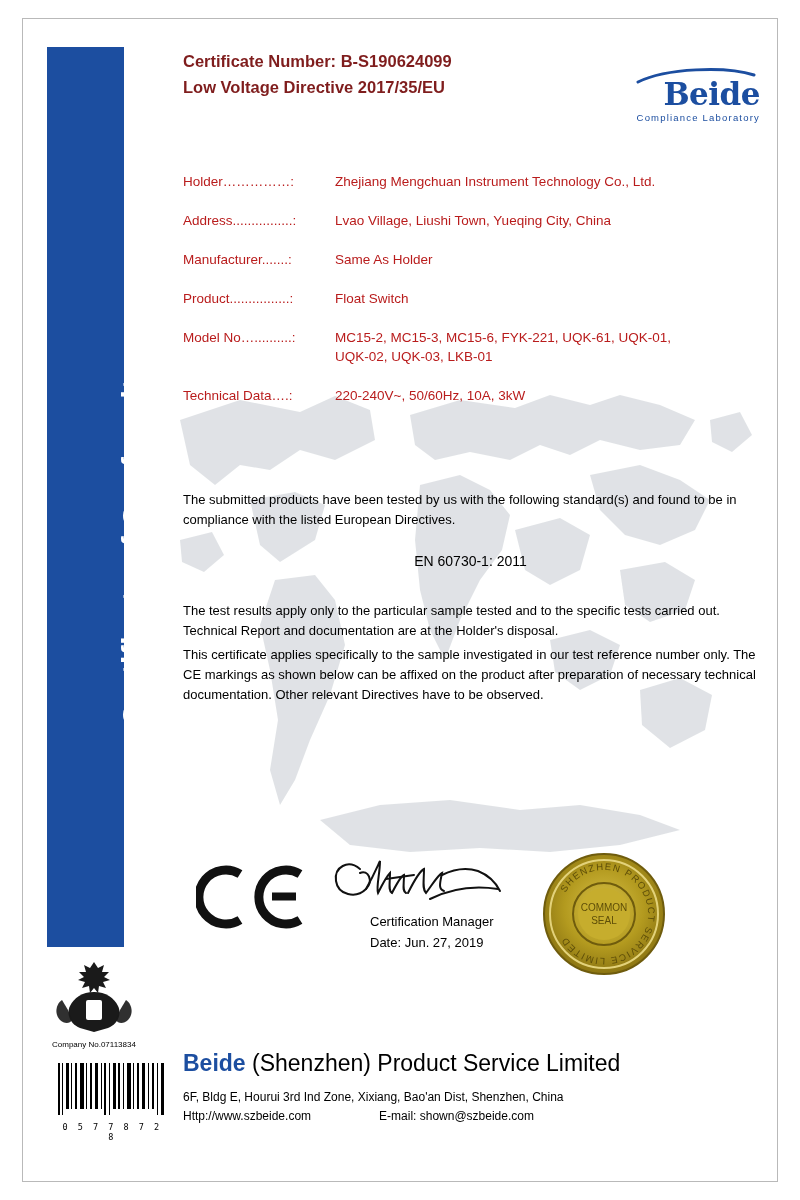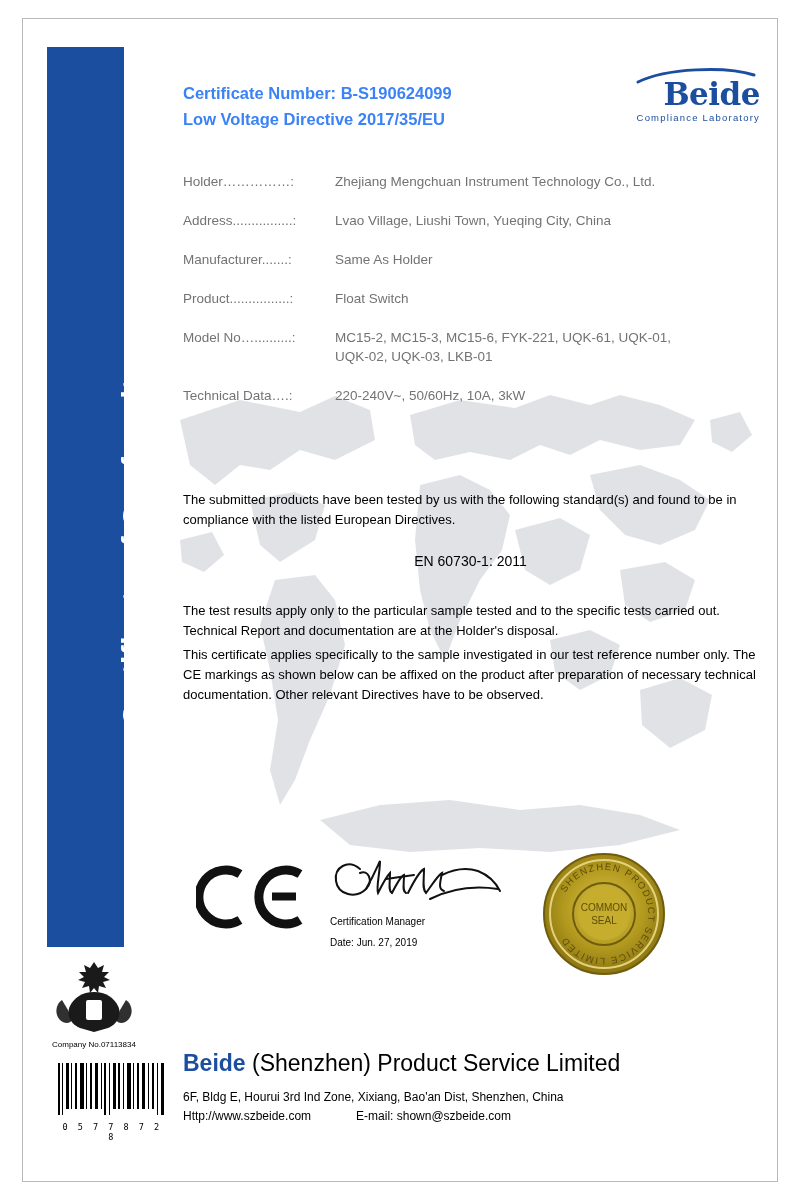--- a/index.html
+++ b/index.html
@@ -66,22 +66,22 @@
     display: flex;
     align-items: center;
     justify-content: center;
     white-space: nowrap;
   }
 
   
   .cert-head {
     position: absolute;
     left: 183px;
-    top: 80px;
-    color: #3b82f6;
+    top: 48px;
+    color: #7f1d1d;
   }
   .cert-head div {
     font-size: 16.5px;
     font-weight: bold;
     line-height: 26px;
   }
 
   .logo {
     position: absolute;
     right: 40px;
@@ -115,21 +115,21 @@
   .fields {
     position: absolute;
     left: 183px;
     top: 172px;
     width: 560px;
   }
   .field-row {
     display: flex;
     margin-bottom: 20px;
     font-size: 13.5px;
-    color: #737373;
+    color: #b91c1c;
     line-height: 19px;
     justify-content: flex-end;
   }
   .field-label {
     width: 152px;
     flex: 0 0 152px;
     white-space: nowrap;
   }
   .field-value {
     flex: 1;
@@ -171,23 +171,24 @@
   
   .sign-block {
     position: absolute;
     left: 330px;
     top: 855px;
     width: 200px;
     text-align: left;
   }
   .sign-img { width: 175px; height: 52px; }
   .sign-line {
-    font-size: 10px;
+    font-size: 13px;
     color: #000;
     line-height: 21px;
+    margin-left: 40px;
   }
 
   
   .seal {
     position: absolute;
     left: 540px;
     top: 850px;
     width: 128px;
     height: 128px;
   }
@@ -242,21 +243,21 @@
     font-size: 12px;
     margin-top: 10px;
     line-height: 19px;
     color: #000;
   }
   .footer-contact {
     font-size: 12px;
     line-height: 19px;
     color: #000;
     display: flex;
-    gap: 45px;
+    gap: 68px;
   }
 </style>
 </head>
 <body>
 
 <div class="page">
   <div class="frame"></div>
 
   <div class="watermark">
     <svg viewBox="0 0 640 620" xmlns="http://www.w3.org/2000/svg">

